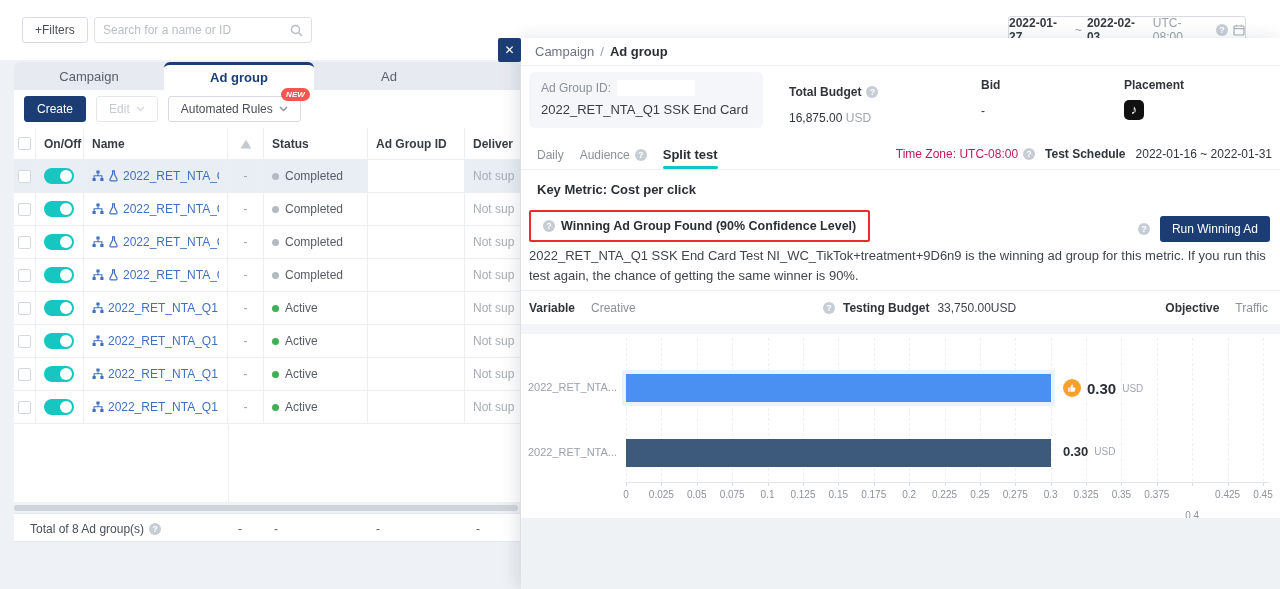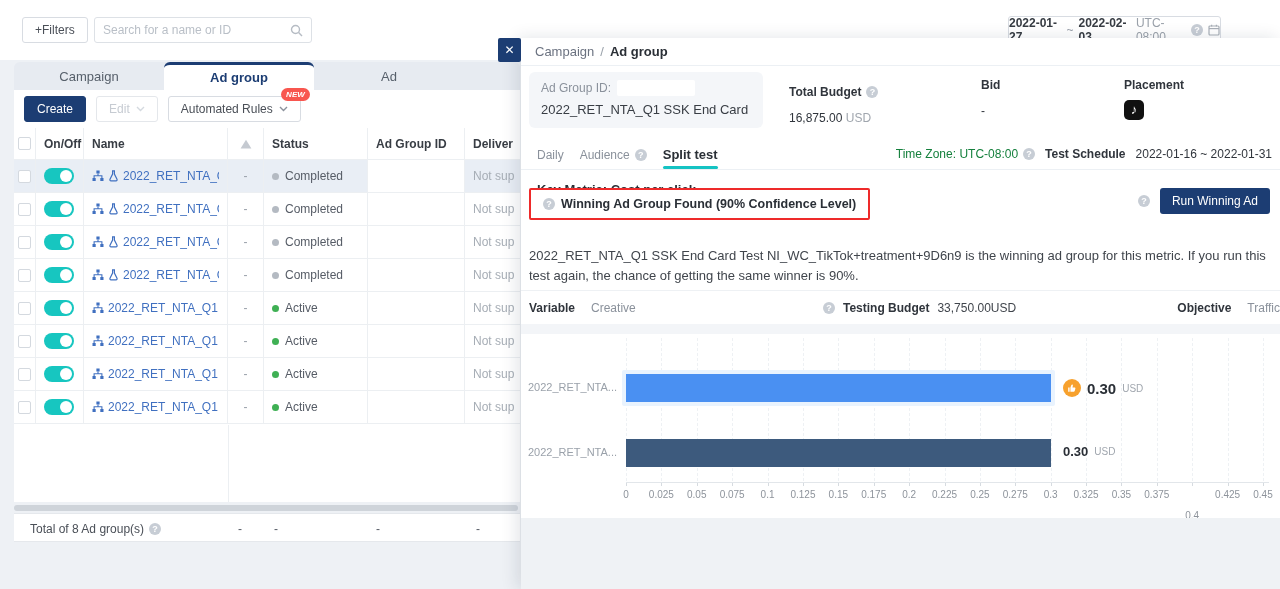--- a/index.html
+++ b/index.html
@@ -8,21 +8,21 @@
   .stage { position:relative; width:1280px; height:589px; }
 
   
   .topbar { position:absolute; left:0; top:0; width:1280px; height:60px; background:#fff; }
   .filters-btn { position:absolute; left:22px; top:17px; height:26px; padding:0 12px;
     background:#fff; border:1px solid #d8dce2; border-radius:3px; font-size:12px; color:#4a4f57;
     font-family:inherit; cursor:pointer; }
   .search { position:absolute; left:94px; top:17px; width:218px; height:26px; border:1px solid #dde1e6;
     border-radius:3px; display:flex; align-items:center; padding:0 8px; background:#fff; }
   .search .ph { flex:1; font-size:12px; color:#b9bfc7; white-space:nowrap; overflow:hidden; }
-  .datebox { position:absolute; left:1008px; top:16px; width:213px; height:27px; border:1px solid #d8dce2;
+  .datebox { position:absolute; left:1008px; top:16px; width:238px; height:27px; border:1px solid #d8dce2;
     border-radius:3px; background:#fff; display:flex; align-items:center; justify-content:center; gap:5px;
     font-size:12px; }
   .datebox b { color:#373c43; }
   .datebox .dim { color:#9aa1aa; }
 
   
   .inf { display:inline-block; width:12px; height:12px; border-radius:50%; background:#c7cdd5; color:#fff;
     font-size:9px; line-height:12px; text-align:center; font-weight:bold; flex:none; }
   .inf::after { content:"?"; }
 
@@ -109,43 +109,43 @@
     font-size:13px; line-height:20px; text-align:center; }
 
   .p-tabs { position:absolute; left:0; top:100px; width:100%; height:32px; border-bottom:1px solid #ecf0f4;
     display:flex; align-items:center; font-size:12px; }
   .ptab { margin-left:16px; color:#8a919b; display:flex; align-items:center; gap:5px; cursor:pointer;
     height:100%; position:relative; padding-top:2px;text-align:center; }
   .ptab.active { color:#2a2f36; font-weight:bold; font-size:13px; }
   .ptab.active::after { content:""; position:absolute; left:0; bottom:0; width:100%; height:3px;
     background:#14c3c3; border-radius:2px; }
   .sched { margin-left:auto; display:flex; align-items:center; gap:10px; padding-right:8px; }
-  .sched .tz { color:#15803d; display:flex; gap:5px; align-items:center; }
+  .sched .tz { color:#be185d; display:flex; gap:5px; align-items:center; }
   .sched .tslbl { font-weight:bold; color:#30353c; }
   .sched .tsval { color:#30353c; }
 
   .p-key { position:absolute; left:16px; top:144px; font-size:13px; font-weight:bold; color:#2a2f36; }
-  .p-winrow { position:absolute; left:0; top:150px; width:100%; height:40px; display:flex; align-items:flex-start; }
+  .p-winrow { position:absolute; left:0; top:164px; width:100%; height:40px; display:flex; align-items:flex-end; }
   .winbox { margin-left:8px; border:2px solid #ee2a2a; border-radius:2px; padding:7px 12px;
     display:flex; align-items:center; gap:6px; background:#fff; }
   .winbox b { font-size:12.5px; color:#2a2f36; }
   .winctl { margin-left:auto; display:flex; align-items:center; gap:10px; padding-right:10px; }
   .runbtn { height:26px; background:#1c3d73; color:#fff; border:none; border-radius:3px; font-size:12px;
     padding:0 12px; cursor:pointer; font-family:inherit; }
   .p-desc { position:absolute; left:8px; top:208px; width:745px; font-size:13px; color:#40454c;
     line-height:20px; }
   .p-varrow { position:absolute; left:0; top:252px; width:100%; height:34px; border-top:1px solid #eef1f4;
     display:flex; align-items:center; font-size:12px; }
   .p-varrow .grp { display:flex; align-items:center; gap:16px; }
   .p-varrow .lbl { font-weight:bold; color:#30353c; }
   .p-varrow .val { color:#8a919b; }
   .g-var { margin-left:8px; } 
   .g-budget { position:absolute; left:302px; display:flex; align-items:center; gap:8px; }
   .g-budget .bval { color:#40454c; }
-  .g-obj { margin-left:auto; padding-right:0; }
+  .g-obj { margin-left:auto; padding-right:12px; }
 
   .p-strip { position:absolute; left:0; top:286px; width:100%; height:10px; background:#f3f5f8; }
   .p-chart { position:absolute; left:0; top:296px; width:100%; height:184px; background:#fff; }
   .gridline { position:absolute; top:4px; width:1px; height:144px;
     background-image:linear-gradient(#eef1f4 60%, transparent 60%); background-size:1px 5px; }
   .axis { position:absolute; left:105px; top:148px; width:643px; height:1px; background:#e2e6ea; }
   .tick { position:absolute; top:148px; width:1px; height:4px; background:#d6dbe0; }
   .ticklbl { position:absolute; top:155px; width:40px; margin-left:-20px; text-align:center;
     font-size:10px; color:#8d939b; }
   .crow-label { position:absolute; left:0; width:96px; text-align:right; font-size:11px; color:#9aa1aa;

